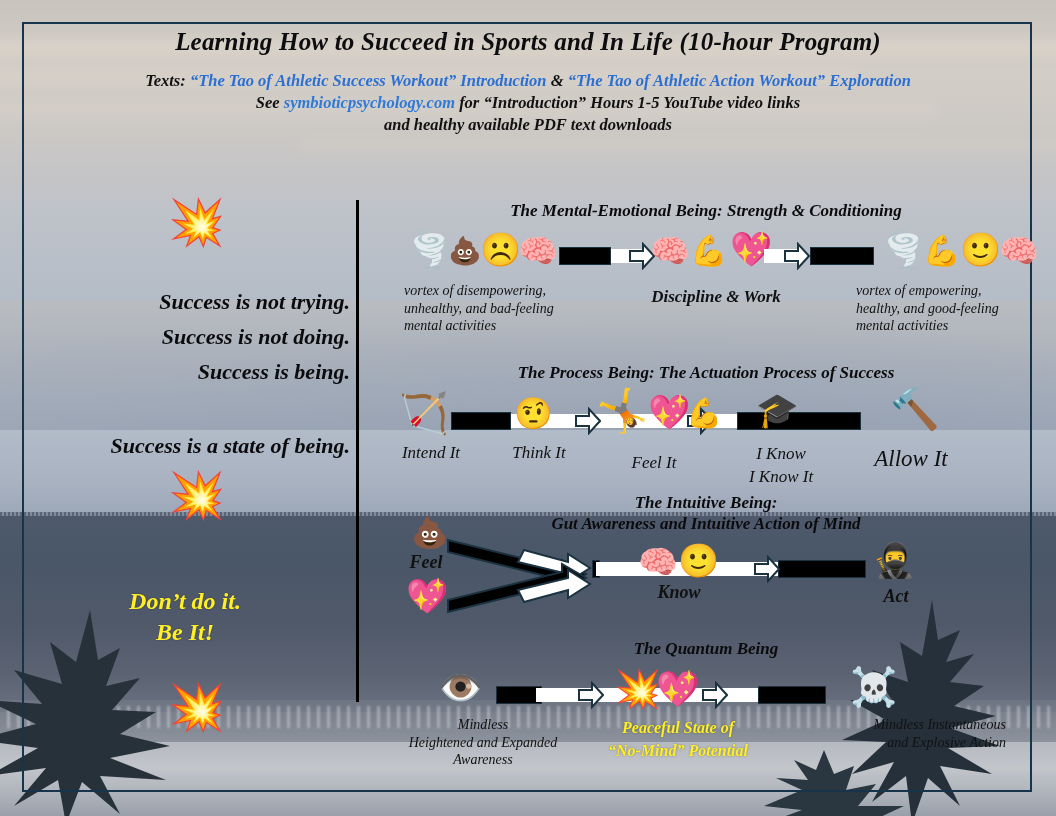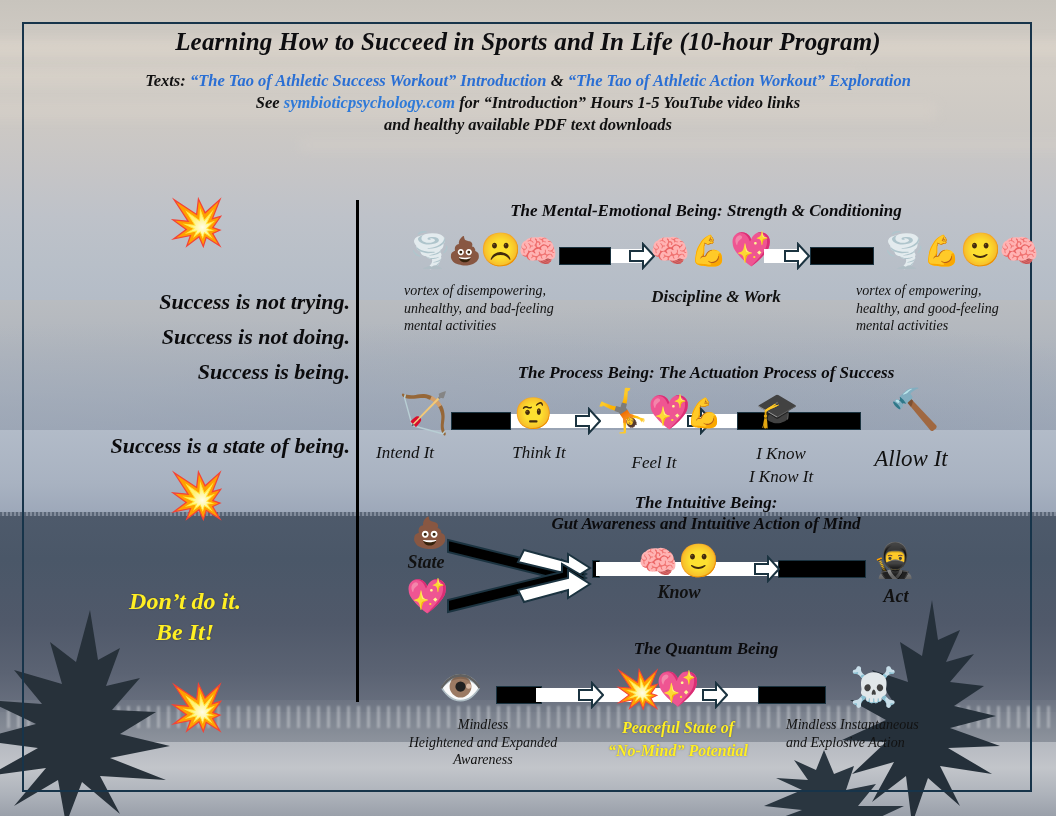--- a/index.html
+++ b/index.html
@@ -261,37 +261,37 @@
         </div>
       </div>
 
       <span class="emo" style="left:158px;top:36px;font-size:31px;">🤨</span>
       <span class="emo" style="left:240px;top:28px;font-size:42px;">🤸</span>
       <span class="emo" style="left:292px;top:34px;font-size:34px;">💖</span>
       <span class="emo" style="left:330px;top:37px;font-size:29px;">💪</span>
       <span class="emo" style="left:400px;top:32px;font-size:34px;">🎓</span>
       <span class="emo" style="left:534px;top:28px;font-size:40px;">🔨</span>
 
-      <div class="cap" style="left:20px;top:82px;width:110px;text-align:left;font-size:17px;">Intend It</div>
+      <div class="cap" style="left:20px;top:82px;width:110px;text-align:center;font-size:17px;">Intend It</div>
       <div class="cap" style="left:128px;top:82px;width:110px;text-align:center;font-size:17px;">Think It</div>
       <div class="cap" style="left:248px;top:92px;width:100px;text-align:center;font-size:17px;">Feel It</div>
       <div class="cap" style="left:360px;top:80px;width:130px;text-align:center;font-size:17px;white-space:pre-line;line-height:23px;">I Know
 I Know It</div>
       <div class="cap" style="left:500px;top:88px;width:110px;text-align:center;font-size:23px;">Allow It</div>
     </div>
   </div>
 
   <div class="section" style="top:492px;height:130px;">
     <div class="sec-title">The Intuitive Being:</div>
     <div class="sec-title">Gut Awareness and Intuitive Action of Mind</div>
 
     <div class="row" style="left:0;top:0;width:700px;height:130px;">
       <span class="emo" style="left:55px;top:26px;font-size:30px;">💩</span>
       <span class="emo" style="left:50px;top:88px;font-size:34px;">💖</span>
-      <div class="cap" style="left:20px;top:62px;width:100px;text-align:center;font-size:18px;font-weight:bold;">State</div>
+      <div class="cap" style="left:20px;top:62px;width:100px;text-align:center;font-size:18px;font-weight:bold;">Feel</div>
 
       <svg style="position:absolute;left:90px;top:46px;" width="170" height="76" viewBox="0 0 170 76">
         <path d="M2 2 L116 30 L116 22 L140 36 L116 50 L116 42 L2 14 Z" fill="#000" stroke="#1b3340" stroke-width="2"></path>
         <path d="M78 12 L122 24 L122 16 L144 30 L122 44 L122 36 L72 24 Z" fill="#fff" stroke="#1b3340" stroke-width="2"></path>
         <path d="M2 74 L116 46 L116 54 L140 40 L116 26 L116 34 L2 62 Z" fill="#000" stroke="#1b3340" stroke-width="2"></path>
         <path d="M78 64 L122 52 L122 60 L144 46 L122 32 L122 40 L72 52 Z" fill="#fff" stroke="#1b3340" stroke-width="2"></path>
       </svg>
 
       <div class="band" style="left:236px;top:68px;width:274px;">
         <div class="seg" style="left:0;width:8px;"></div>
@@ -337,18 +337,18 @@
 
       <span class="emo" style="left:258px;top:32px;font-size:38px;">💥</span>
       <span class="emo" style="left:300px;top:34px;font-size:35px;">💖</span>
       <span class="emo" style="left:494px;top:30px;font-size:38px;">☠️</span>
 
       <div class="cap" style="left:32px;top:78px;width:190px;text-align:center;white-space:pre-line;">Mindless
 Heightened and Expanded
 Awareness</div>
       <div class="cap yel" style="left:222px;top:78px;width:200px;text-align:center;line-height:23px;font-family:Liberation Serif, serif;">Peaceful State of</div>
       <div class="cap yel" style="left:222px;top:101px;width:200px;text-align:center;line-height:23px;">“No-Mind” Potential</div>
-      <div class="cap" style="left:430px;top:78px;width:220px;text-align:left;white-space:pre-line;font-style:italic;">Mindless Instantaneous
+      <div class="cap" style="left:430px;top:78px;width:220px;text-align:right;white-space:pre-line;font-style:italic;">Mindless Instantaneous
 and  Explosive Action</div>
     </div>
   </div>
 
 </div>
 
 </body></html>

